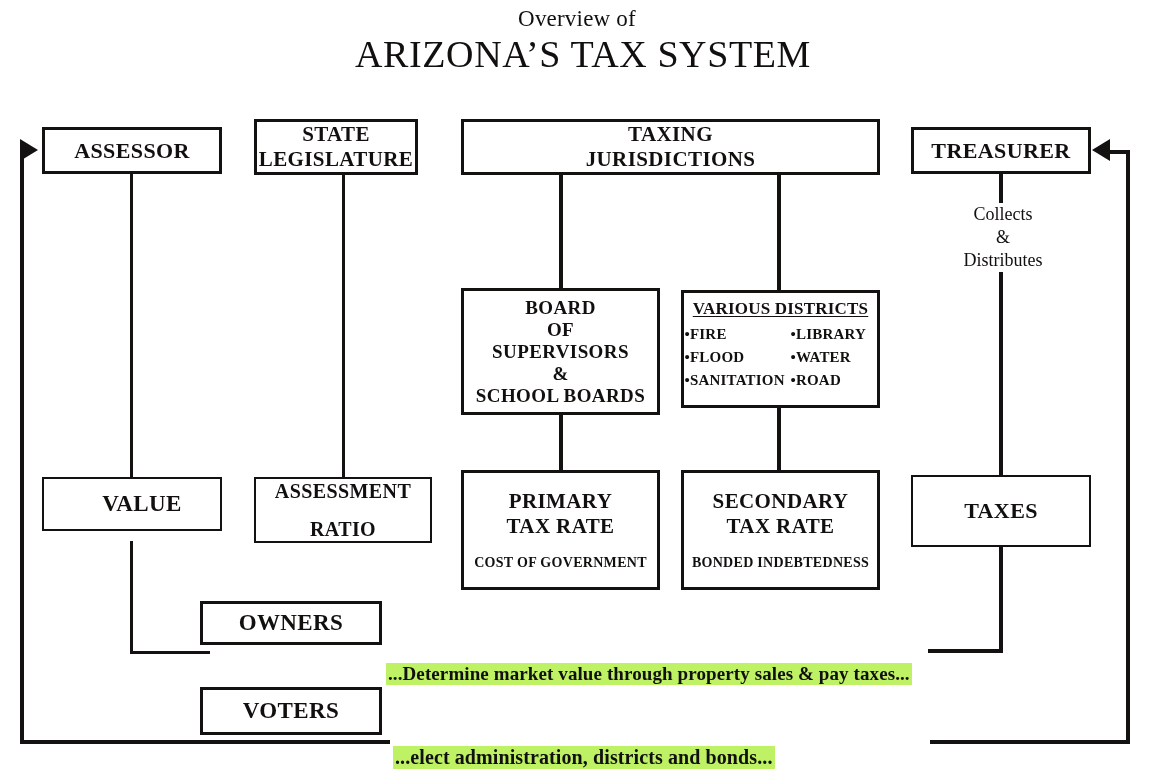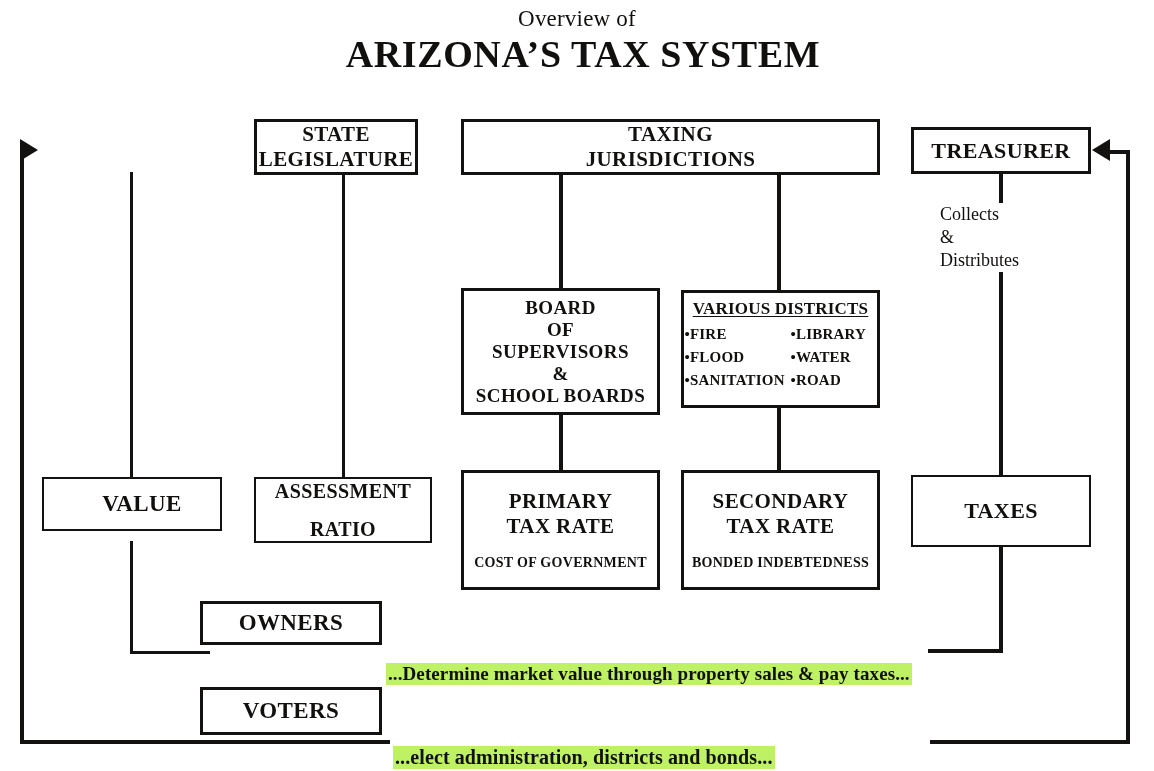--- a/index.html
+++ b/index.html
@@ -28,21 +28,21 @@
   }
   .title-small {
     font-size: 23px;
     line-height: 26px;
     font-weight: normal;
     letter-spacing: 0.2px;
   }
   .title-big {
     font-size: 38px;
     line-height: 44px;
-    font-weight: bold;
+    font-weight: normal;
     letter-spacing: 0.6px;
     padding-left: 12px;
   }
 
   
   .box {
     position: absolute;
     box-sizing: border-box;
     background: #ffffff;
     border: 3px solid #141210;
@@ -166,20 +166,21 @@
   }
   #cap-owners { left: 386px; top: 635px; }
   #cap-voters { left: 393px; top: 718px; font-size: 20px; }
 
   
   #collects {
     position: absolute;
     left: 940px;
     top: 203px;
     width: 126px;
+    text-align: center;
     font-size: 18px;
     line-height: 23px;
     z-index: 7;
     background: #ffffff;
   }
 </style>
 </head>
 <body>
 
 <div id="stage">
@@ -213,20 +214,23 @@
   <div class="vline" style="left:559px; top:407px; height:66px;"></div>
 
   <div class="vline" style="left:777px; top:405px; height:68px;"></div>
 
   <div class="vline" style="left:999px; top:172px; height:40px;"></div>
   <div class="vline" style="left:999px; top:270px; height:208px;"></div>
 
   <div class="vline" style="left:999px; top:545px; height:108px;"></div>
   <div class="hline" style="left:928px; top:649px; width:75px;"></div>
 
+  <div class="box" id="box-assessor">
+    <div class="line">ASSESSOR</div>
+  </div>
 
   <div class="box" id="box-legislature">
     <div class="line">STATE</div>
     <div class="line">LEGISLATURE</div>
   </div>
 
   <div class="box" id="box-jurisdictions">
     <div class="line">TAXING</div>
     <div class="line">JURISDICTIONS</div>
   </div>

